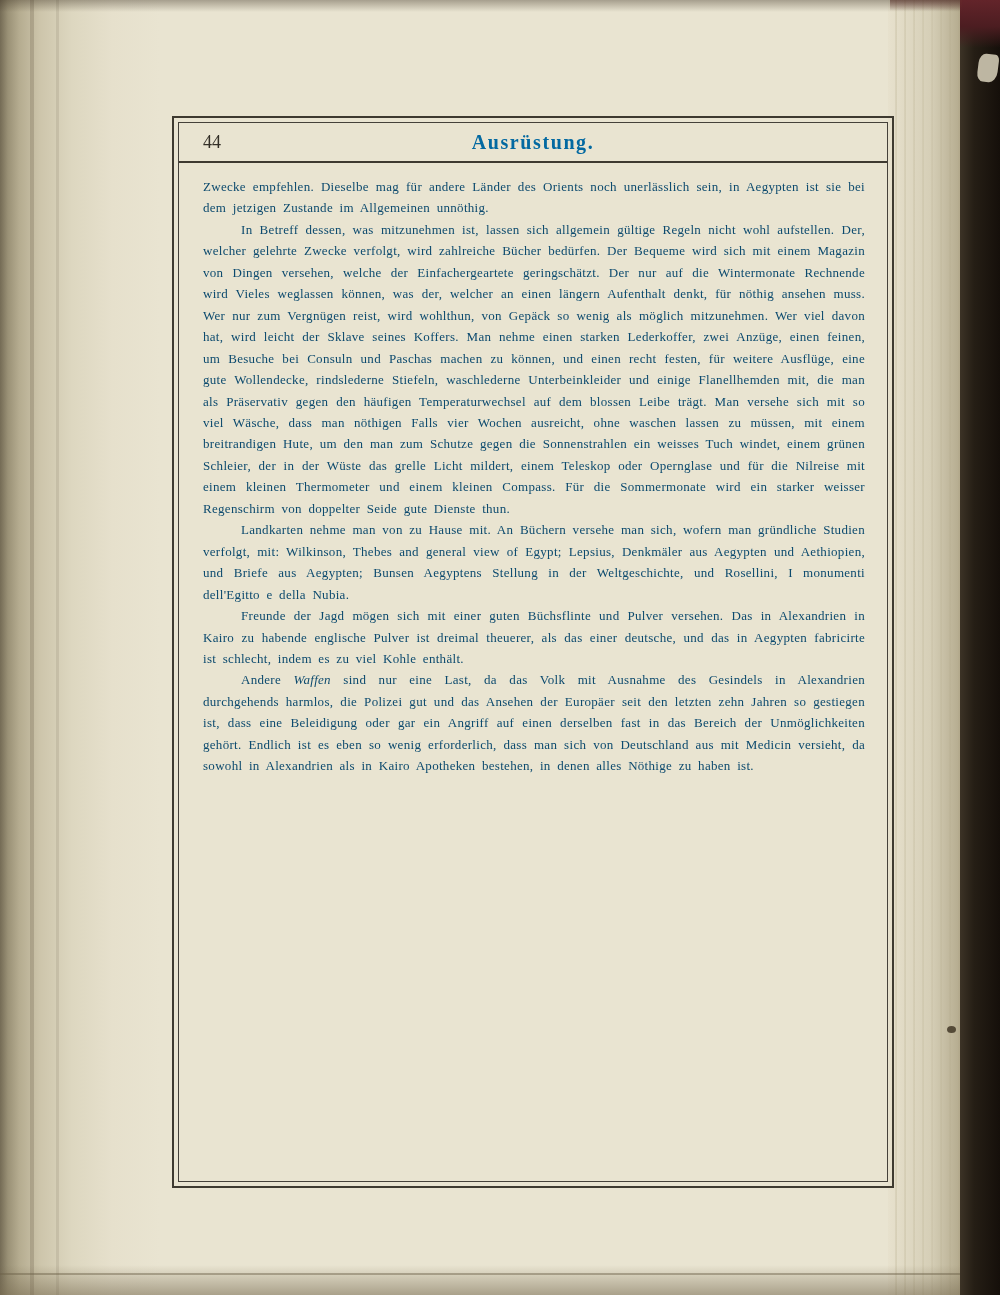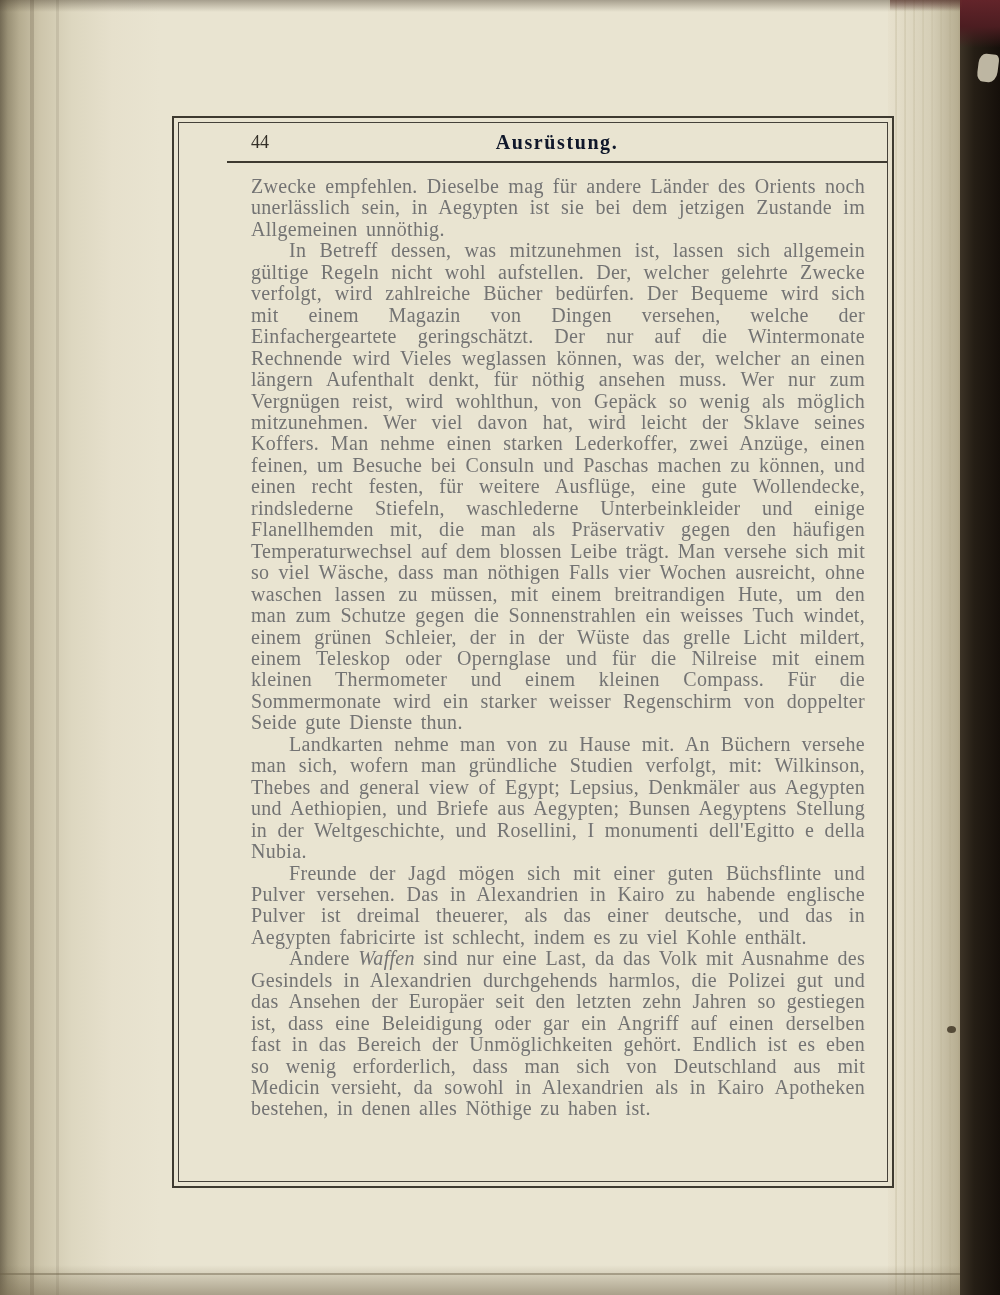--- a/index.html
+++ b/index.html
@@ -72,42 +72,42 @@
     background: #39301f; border-radius: 50%; opacity: 0.8;
   }
   
   .frame {
     position: absolute; left: 172px; top: 116px; width: 722px; height: 1072px;
     border: 2px solid #3e3a30; padding: 4px;
   }
   .frame-inner {
     width: 100%; height: 100%;
     border: 1px solid #45413a;
-    display: flex; flex-direction: column; padding-left: 48px;
+    display: flex; flex-direction: column;
   }
   .header {
     position: relative;
     border-bottom: 2px solid #3e3a30;
     padding: 8px 22px 7px;
     text-align: center;
   }
   .pagenum {
     position: absolute; left: 24px; top: 9px;
     font-size: 18px; color: #332f27;
   }
   .title {
     font-weight: bold; font-size: 20px; letter-spacing: 1.6px;
-    color: #0f172a;
+    color: #0369a1;
   }
   .text-body {
     flex: 1;
     padding: 13px 22px 0 24px;
     overflow: hidden;
-    color: #737373;
-    font-size: 20px;
+    color: #0c4a6e;
+    font-size: 13px;
     line-height: 21.45px;
     text-align: justify;
     word-spacing: 3px;
     letter-spacing: 0.3px;
   }
   .para { margin: 0; text-indent: 0; }
   .para.indent { text-indent: 38px; }
   .italic { font-style: italic; }
 </style>
 </head>

